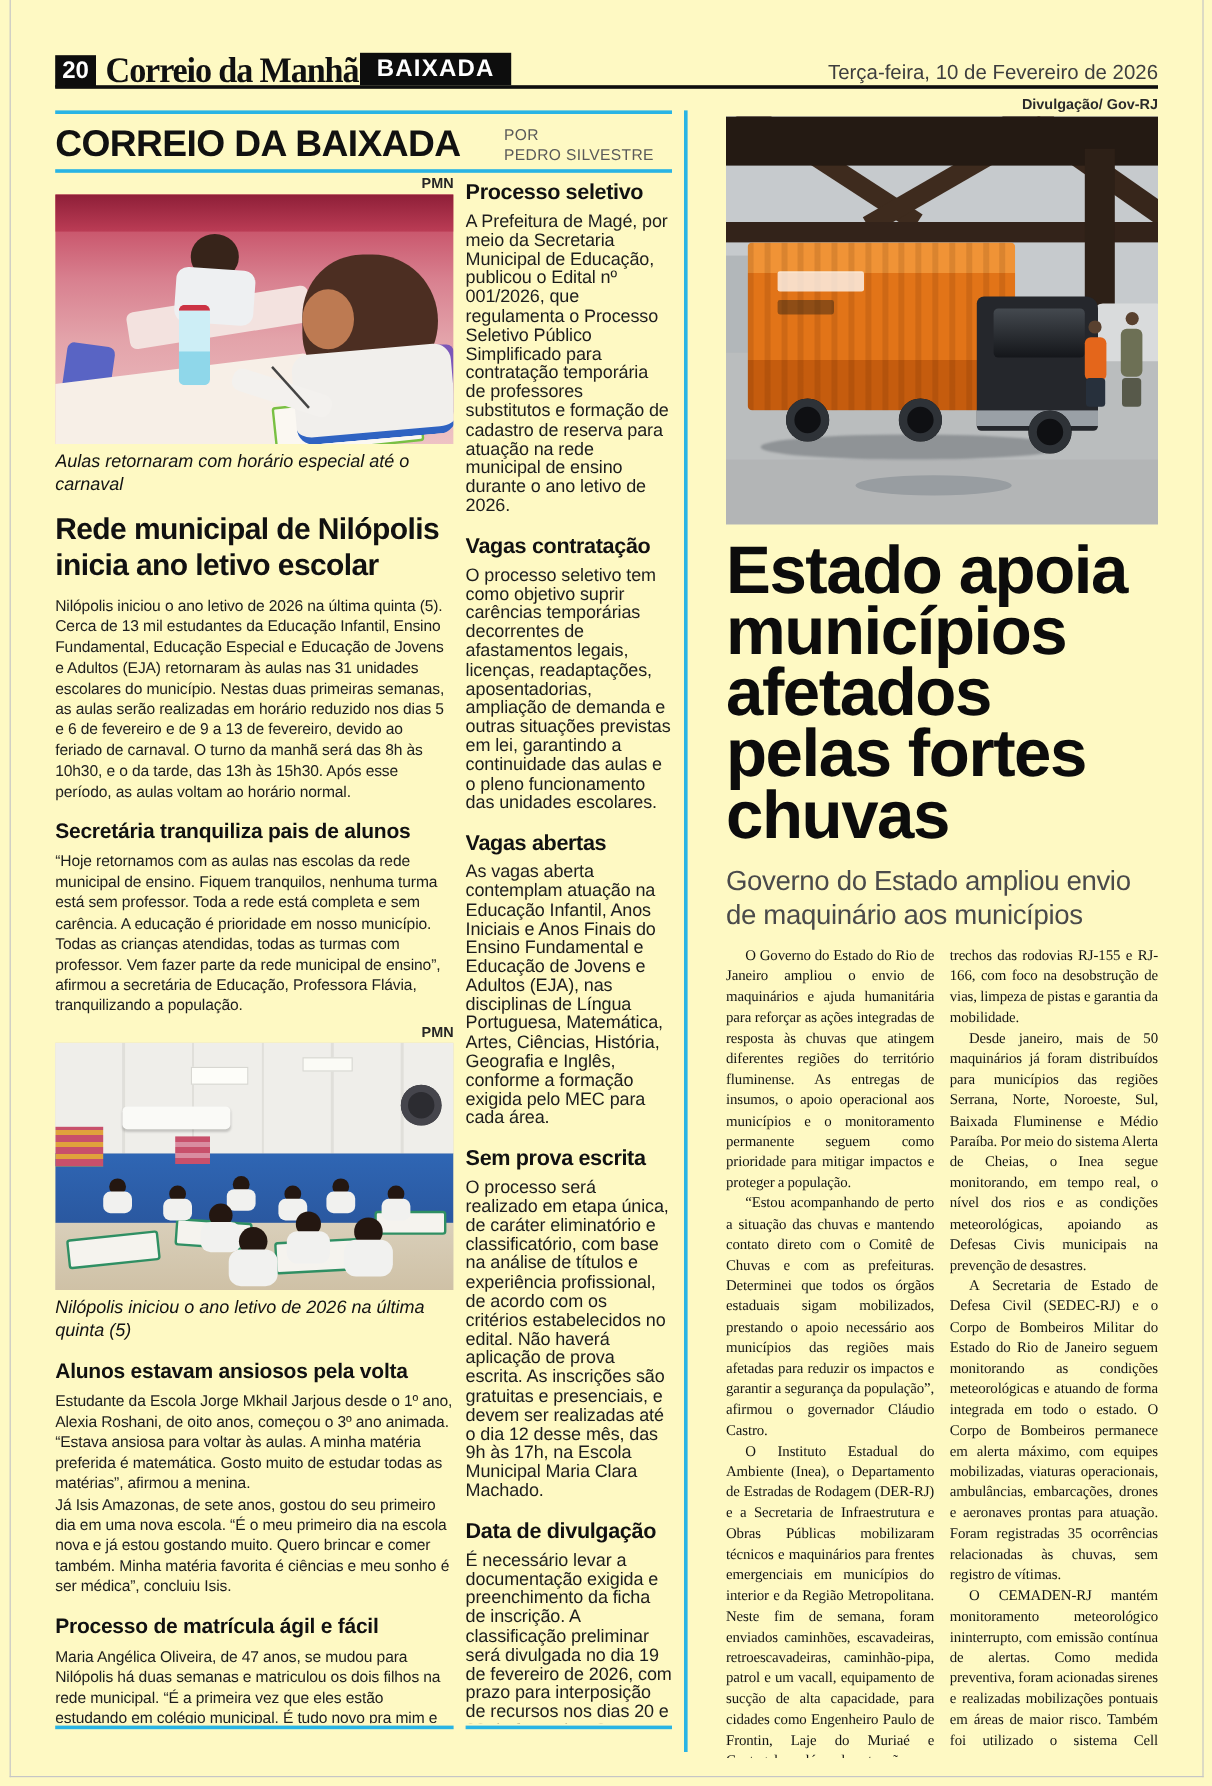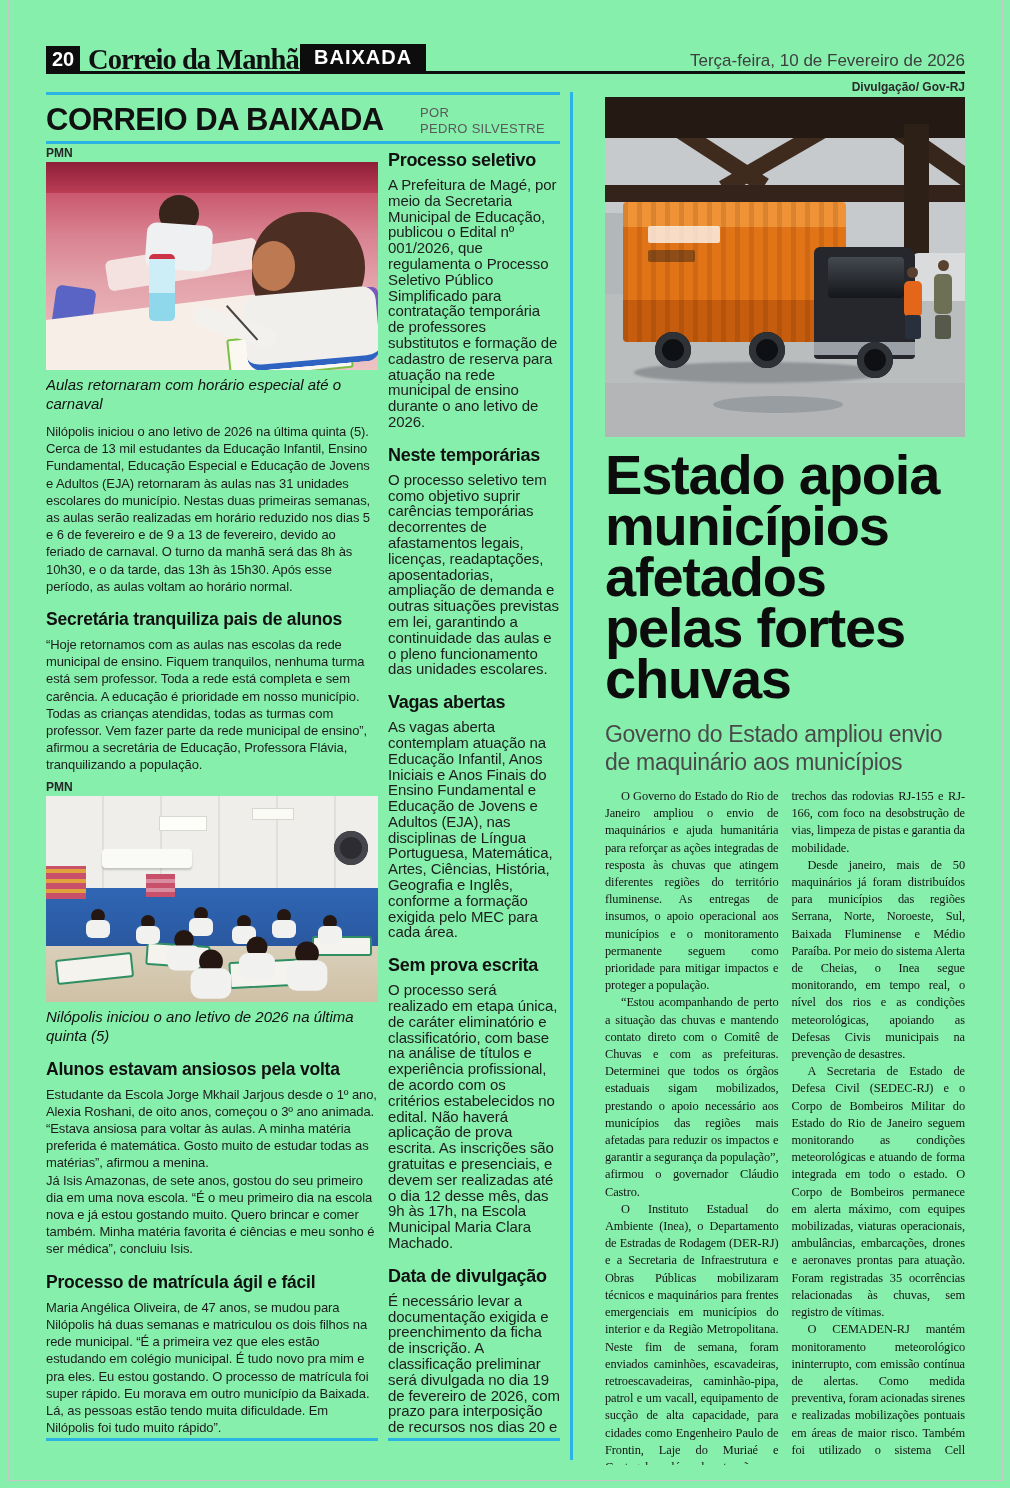--- a/index.html
+++ b/index.html
@@ -1,16 +1,16 @@
 <!DOCTYPE html>
 <html><head>
 <meta charset="utf-8">
 <style>
   html,body{margin:0;padding:0;background:#d9d9d9;}
-  .sheet{position:relative;width:1010px;height:1488px;background:#86efac;margin:0 auto;
+  .sheet{position:relative;width:1010px;height:1488px;background:#fef9c3;margin:0 auto;
          font-family:"Liberation Sans",sans-serif;color:#111;overflow:hidden;}
   .frame{position:absolute;left:8px;right:7px;top:0;bottom:7px;
          border-left:1px solid #c6c6c6;border-right:1px solid #c6c6c6;border-bottom:1px solid #c6c6c6;}
 
   
   .page-num{position:absolute;left:46px;top:46px;width:34px;height:27px;background:#0d0d0d;color:#fff;
             font-weight:bold;font-size:20px;display:flex;align-items:center;justify-content:center;}
   .masthead{position:absolute;left:88px;top:42px;font-family:"Liberation Serif",serif;font-weight:bold;
             font-size:30px;letter-spacing:-1px;transform:scaleX(.95);transform-origin:left;white-space:nowrap;}
   .section-box{position:absolute;left:300px;top:44px;height:27px;padding:0 14px;background:#0d0d0d;color:#fff;
@@ -27,21 +27,21 @@
 
   .vrule{position:absolute;left:570px;top:92px;width:3px;height:1368px;}
   .bot-rule-left{position:absolute;left:46px;top:1438px;width:332px;height:3px;}
   .bot-rule-mid{position:absolute;left:388px;top:1438px;width:172px;height:3px;}
 
   
   .col-left{position:absolute;left:46px;top:146px;width:332px;height:1290px;overflow:hidden;}
   .col-mid{position:absolute;left:388px;top:148px;width:172px;height:1288px;overflow:hidden;}
   .col-right{position:absolute;left:605px;top:80px;width:360px;height:1385px;overflow:hidden;}
 
-  .credit{font-size:12px;font-weight:bold;color:#262626;text-align:left;line-height:14px;}
+  .credit{font-size:12px;font-weight:bold;color:#262626;text-align:right;line-height:14px;}
   .caption{font-style:italic;font-size:15px;color:#121212;margin-top:5px;line-height:19px;}
 
   .l-headline{font-size:25px;line-height:30px;font-weight:bold;letter-spacing:-.5px;margin-top:13px;}
   .l-body p{font-size:13px;line-height:17.2px;color:#1d1d1d;letter-spacing:-.1px;margin:0;}
   .l-body{margin-top:10px;}
   .subhead{font-size:17.5px;font-weight:bold;letter-spacing:-.2px;margin:14px 0 6px;white-space:nowrap;}
 
   .mc-heading{font-size:18px;font-weight:bold;letter-spacing:-.3px;margin:15px 0 6px;white-space:nowrap;}
   .mc-heading.first{margin-top:2px;}
   .mc-body{font-size:15px;line-height:15.8px;color:#1d1d1d;letter-spacing:-.1px;}
@@ -156,20 +156,21 @@
       <div class="p1-bottle"></div>
       <div class="p1-hair-girl"></div>
       <div class="p1-face-girl"></div>
       <div class="p1-shirt-girl"></div>
       <div class="p1-arm-girl"></div>
       <div class="p1-pencil"></div>
     </div>
 
     <div class="caption">Aulas retornaram com horário especial até o carnaval</div>
 
+    <div class="l-headline">Rede municipal de Nilópolis inicia ano letivo escolar</div>
 
     <div class="l-body">
       <p>Nilópolis iniciou o ano letivo de 2026 na última quinta (5). Cerca de 13 mil estudantes da Educação Infantil, Ensino Fundamental, Educação Especial e Educação de Jovens e Adultos (EJA) retornaram às aulas nas 31 unidades escolares do município. Nestas duas primeiras semanas, as aulas serão realizadas em horário reduzido nos dias 5 e 6 de fevereiro e de 9 a 13 de fevereiro, devido ao feriado de carnaval. O turno da manhã será das 8h às 10h30, e o da tarde, das 13h às 15h30. Após esse período, as aulas voltam ao horário normal.</p>
     </div>
 
     <div class="subhead">Secretária tranquiliza pais de alunos</div>
     <div class="l-body" style="margin-top:0">
       <p>“Hoje retornamos com as aulas nas escolas da rede municipal de ensino. Fiquem tranquilos, nenhuma turma está sem professor. Toda a rede está completa e sem carência. A educação é prioridade em nosso município. Todas as crianças atendidas, todas as turmas com professor. Vem fazer parte da rede municipal de ensino”, afirmou a secretária de Educação, Professora Flávia, tranquilizando a população.</p>
     </div>
 
@@ -242,21 +243,21 @@
     <div class="subhead">Processo de matrícula ágil e fácil</div>
     <div class="l-body" style="margin-top:0">
       <p>Maria Angélica Oliveira, de 47 anos, se mudou para Nilópolis há duas semanas e matriculou os dois filhos na rede municipal. “É a primeira vez que eles estão estudando em colégio municipal. É tudo novo pra mim e pra eles. Eu estou gostando. O processo de matrícula foi super rápido. Eu morava em outro município da Baixada. Lá, as pessoas estão tendo muita dificuldade. Em Nilópolis foi tudo muito rápido”.</p>
     </div>
   </div>
 
   <div class="col-mid">
     <div class="mc-heading first">Processo seletivo</div>
     <div class="mc-body">A Prefeitura de Magé, por meio da Secretaria Municipal de Educação, publicou o Edital nº 001/2026, que regulamenta o Processo Seletivo Público Simplificado para contratação temporária de professores substitutos e formação de cadastro de reserva para atuação na rede municipal de ensino durante o ano letivo de 2026.</div>
 
-    <div class="mc-heading">Neste temporárias</div>
+    <div class="mc-heading">Vagas contratação</div>
     <div class="mc-body">O processo seletivo tem como objetivo suprir carências temporárias decorrentes de afastamentos legais, licenças, readaptações, aposentadorias, ampliação de demanda e outras situações previstas em lei, garantindo a continuidade das aulas e o pleno funcionamento das unidades escolares.</div>
 
     <div class="mc-heading">Vagas abertas</div>
     <div class="mc-body">As vagas aberta contemplam atuação na Educação Infantil, Anos Iniciais e Anos Finais do Ensino Fundamental e Educação de Jovens e Adultos (EJA), nas disciplinas de Língua Portuguesa, Matemática, Artes, Ciências, História, Geografia e Inglês, conforme a formação exigida pelo MEC para cada área.</div>
 
     <div class="mc-heading">Sem prova escrita</div>
     <div class="mc-body">O processo será realizado em etapa única, de caráter eliminatório e classificatório, com base na análise de títulos e experiência profissional, de acordo com os critérios estabelecidos no edital. Não haverá aplicação de prova escrita. As inscrições são gratuitas e presenciais, e devem ser realizadas até o dia 12 desse mês, das 9h às 17h, na Escola Municipal Maria Clara Machado.</div>
 
     <div class="mc-heading">Data de divulgação</div>
     <div class="mc-body">É necessário levar a documentação exigida e preenchimento da ficha de inscrição. A classificação preliminar será divulgada no dia 19 de fevereiro de 2026, com prazo para interposição de recursos nos dias 20 e 23 de fevereiro. O resultado final, juntamente com a convocação para contratação, será publicado em 24 de fevereiro de 2026.</div>

